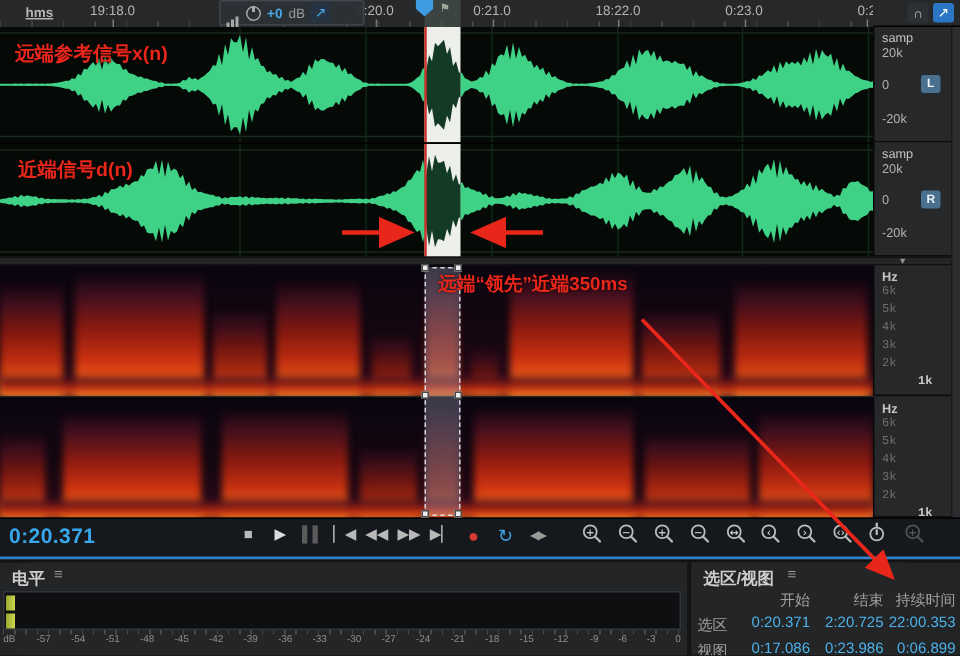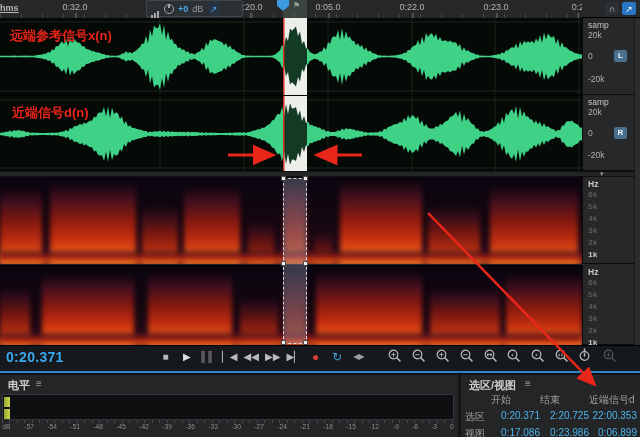--- a/index.html
+++ b/index.html
@@ -2,21 +2,21 @@
 <html><head>
 <meta charset="utf-8">
 <style>
   html,body{margin:0;padding:0;background:#111;}
   #stage{position:relative;width:640px;height:437px;background:#222426;overflow:hidden;
          font-family:"Liberation Sans","DejaVu Sans",sans-serif;-webkit-font-smoothing:antialiased;}
   .abs{position:absolute;}
 
   
   #ruler{left:0;top:0;width:582px;height:18px;background:#26282a;border-bottom:1px solid #000;overflow:hidden;}
-  #ruler-unit{left:0;top:3px;font-size:9px;color:#b4b4b4;font-weight:bold;text-decoration:underline;}
+  #ruler-unit{left:17px;top:3px;font-size:9px;color:#b4b4b4;font-weight:bold;text-decoration:underline;}
   .rlabel{position:absolute;top:2px;font-size:9px;color:#b4b4b4;transform:translateX(-50%);white-space:nowrap;}
   .rlabel::after{content:"";position:absolute;left:50%;top:11px;width:1px;height:5px;background:#7a7a7a;}
   #ruler-minorticks{left:0;bottom:0;width:582px;height:4px;
       background:repeating-linear-gradient(to right,#5a5a5a 0 1px,transparent 1px 21px);opacity:.55;}
   #ruler-selhl{left:283px;top:0;width:24px;height:18px;background:rgba(150,180,160,.20);}
   #ruler-right{left:582px;top:0;width:58px;height:18px;background:#26282a;border-bottom:1px solid #000;display:flex;align-items:center;justify-content:flex-end;gap:3px;padding-right:4px;box-sizing:border-box;}
   .ricon{width:14px;height:13px;display:flex;align-items:center;justify-content:center;font-size:9px;color:#c0c0c0;background:#2e3134;border-radius:2px;}
   .ricon.blue{background:#2a76c4;color:#fff;}
 
   
@@ -44,21 +44,21 @@
   .scalebox{left:582px;width:52px;background:#26282a;border-left:1px solid #0a0a0a;border-bottom:1px solid #0c0c0c;
             box-sizing:border-box;font-size:8.5px;color:#b0b0b0;}
   .scalebox .unit{position:absolute;left:5px;top:2px;color:#c4c4c4;}
   .scalebox .smax{position:absolute;left:5px;top:12px;}
   .scalebox .smid{position:absolute;left:5px;top:44%;}
   .scalebox .smin{position:absolute;left:5px;bottom:10px;}
   .chbadge{position:absolute;right:7px;top:42%;width:13px;height:12px;background:#49708f;color:#eef4fa;
            font-size:8px;font-weight:bold;border-radius:2px;display:flex;align-items:center;justify-content:center;}
   .specticks{position:absolute;left:5px;top:13px;display:flex;flex-direction:column;gap:2.2px;}
   .specticks span{color:#6f6f6f;font-size:8px;line-height:1.22;font-family:Liberation Mono, monospace;}
-  .specticks span:last-child{color:#cacaca;font-weight:bold;}
+  .specticks span:last-child{color:#cacaca;font-weight:bold;margin-left:24px;}
   #vscroll{left:634px;top:18px;width:6px;height:327px;background:#2b2d2f;border-left:1px solid #1a1a1a;}
 
   
   #splitter{left:0;top:171px;width:640px;height:6px;background:#232527;border-top:1px solid #101010;border-bottom:1px solid #101010;box-sizing:border-box;}
   #splitter-chevron{left:600px;top:170px;font-size:7px;color:#909090;z-index:3;}
 
   
   .spec{left:0;width:582px;overflow:hidden;background:linear-gradient(to top,#2e0a1b 0%,#150710 45%,#0a0510 100%);}
   #spec1{top:177px;height:87px;}
   #spec2{top:265px;height:80px;border-top:1px solid #000;}
@@ -97,38 +97,38 @@
   .pmenu{position:absolute;top:3px;font-size:10px;color:#9a9a9a;}
   #meter-area{position:absolute;left:2px;top:19px;width:452px;height:26px;background:#0d0f11;border:1px solid #32353a;box-sizing:border-box;}
   .meterbar{position:absolute;left:1px;width:6px;background:linear-gradient(to right,#9aa82e,#ccd74e);}
   #meter-ticks{position:absolute;left:2px;top:48px;width:452px;display:flex;justify-content:space-between;}
   #meter-ticks span{font-size:7px;color:#8e8e8e;transform:scale(.95);}
   #meter-tickmarks{position:absolute;left:2px;top:45px;width:452px;height:3px;
       background:repeating-linear-gradient(to right,#606060 0 1px,transparent 1px 7.5px);opacity:.6;}
 
   #sv-grid{position:absolute;left:4px;top:18px;width:172px;display:grid;
            grid-template-columns:26px 49px 49px 48px;row-gap:3px;font-size:10px;}
-  #sv-grid .h{color:#a0a0a0;text-align:left;}
+  #sv-grid .h{color:#a0a0a0;text-align:right;}
   #sv-grid .rl{color:#a0a0a0;text-align:left;}
   #sv-grid .v{color:#4db3ea;text-align:right;}
 
   
   #overlay{left:0;top:0;width:640px;height:437px;z-index:50;pointer-events:none;}
 </style>
 </head>
 <body>
 
 <div id="stage">
 
   <div id="ruler" class="abs">
     <span id="ruler-unit" class="abs">hms</span>
-    <div class="rlabel" style="left:75px">0:32.0</div>
+    <div class="rlabel" style="left:75px">19:18.0</div>
     <div class="rlabel" style="left:250px">0:20.0</div>
-    <div class="rlabel" style="left:328px">0:05.0</div>
-    <div class="rlabel" style="left:412px">0:22.0</div>
+    <div class="rlabel" style="left:328px">0:21.0</div>
+    <div class="rlabel" style="left:412px">18:22.0</div>
     <div class="rlabel" style="left:496px">0:23.0</div>
     <div class="rlabel" style="left:578px">0:2</div>
     <div id="ruler-minorticks" class="abs"></div>
     <div id="ruler-selhl" class="abs"></div>
   </div>
   <div id="ruler-right" class="abs">
     <span class="ricon">∩</span>
     <span class="ricon blue">↗</span>
   </div>
 
@@ -251,20 +251,21 @@
   <div id="vscroll" class="abs"></div>
 
   <div id="spec-sel" class="abs"></div>
   <div class="handle" style="left:281px;top:176px"></div>
   <div class="handle" style="left:303px;top:176px"></div>
   <div class="handle" style="left:281px;top:261px"></div>
   <div class="handle" style="left:303px;top:261px"></div>
   <div class="handle" style="left:281px;top:340px"></div>
   <div class="handle" style="left:303px;top:340px"></div>
 
+  <div class="annot" style="left:292px;top:181px;font-size:12.5px">远端“领先”近端350ms</div>
 
   <div id="transport" class="abs"></div>
   <div id="time-display" class="abs">0:20.371</div>
   <div id="tbuttons" class="abs">
     <span class="tbtn">■</span>
     <span class="tbtn" style="color:#dcdcdc">▶</span>
     <span class="tbtn dim">▌▌</span>
     <span class="tbtn">▏◀</span>
     <span class="tbtn">◀◀</span>
     <span class="tbtn">▶▶</span>
@@ -381,21 +382,21 @@
       </div>
   </div>
   <div id="panel-gap" class="abs"></div>
   <div id="selview-panel" class="abs panel">
     <span class="ptitle">选区/视图</span>
     <span class="pmenu" style="left:64px">≡</span>
     <div id="sv-grid">
       <span></span>
       <span class="h">开始</span>
       <span class="h">结束</span>
-      <span class="h">近端信号d</span>
+      <span class="h">持续时间</span>
       <span class="rl">选区</span>
       <span class="v">0:20.371</span>
       <span class="v">2:20.725</span>
       <span class="v">22:00.353</span>
       <span class="rl">视图</span>
       <span class="v">0:17.086</span>
       <span class="v">0:23.986</span>
       <span class="v">0:06.899</span>
     </div>
   </div>

